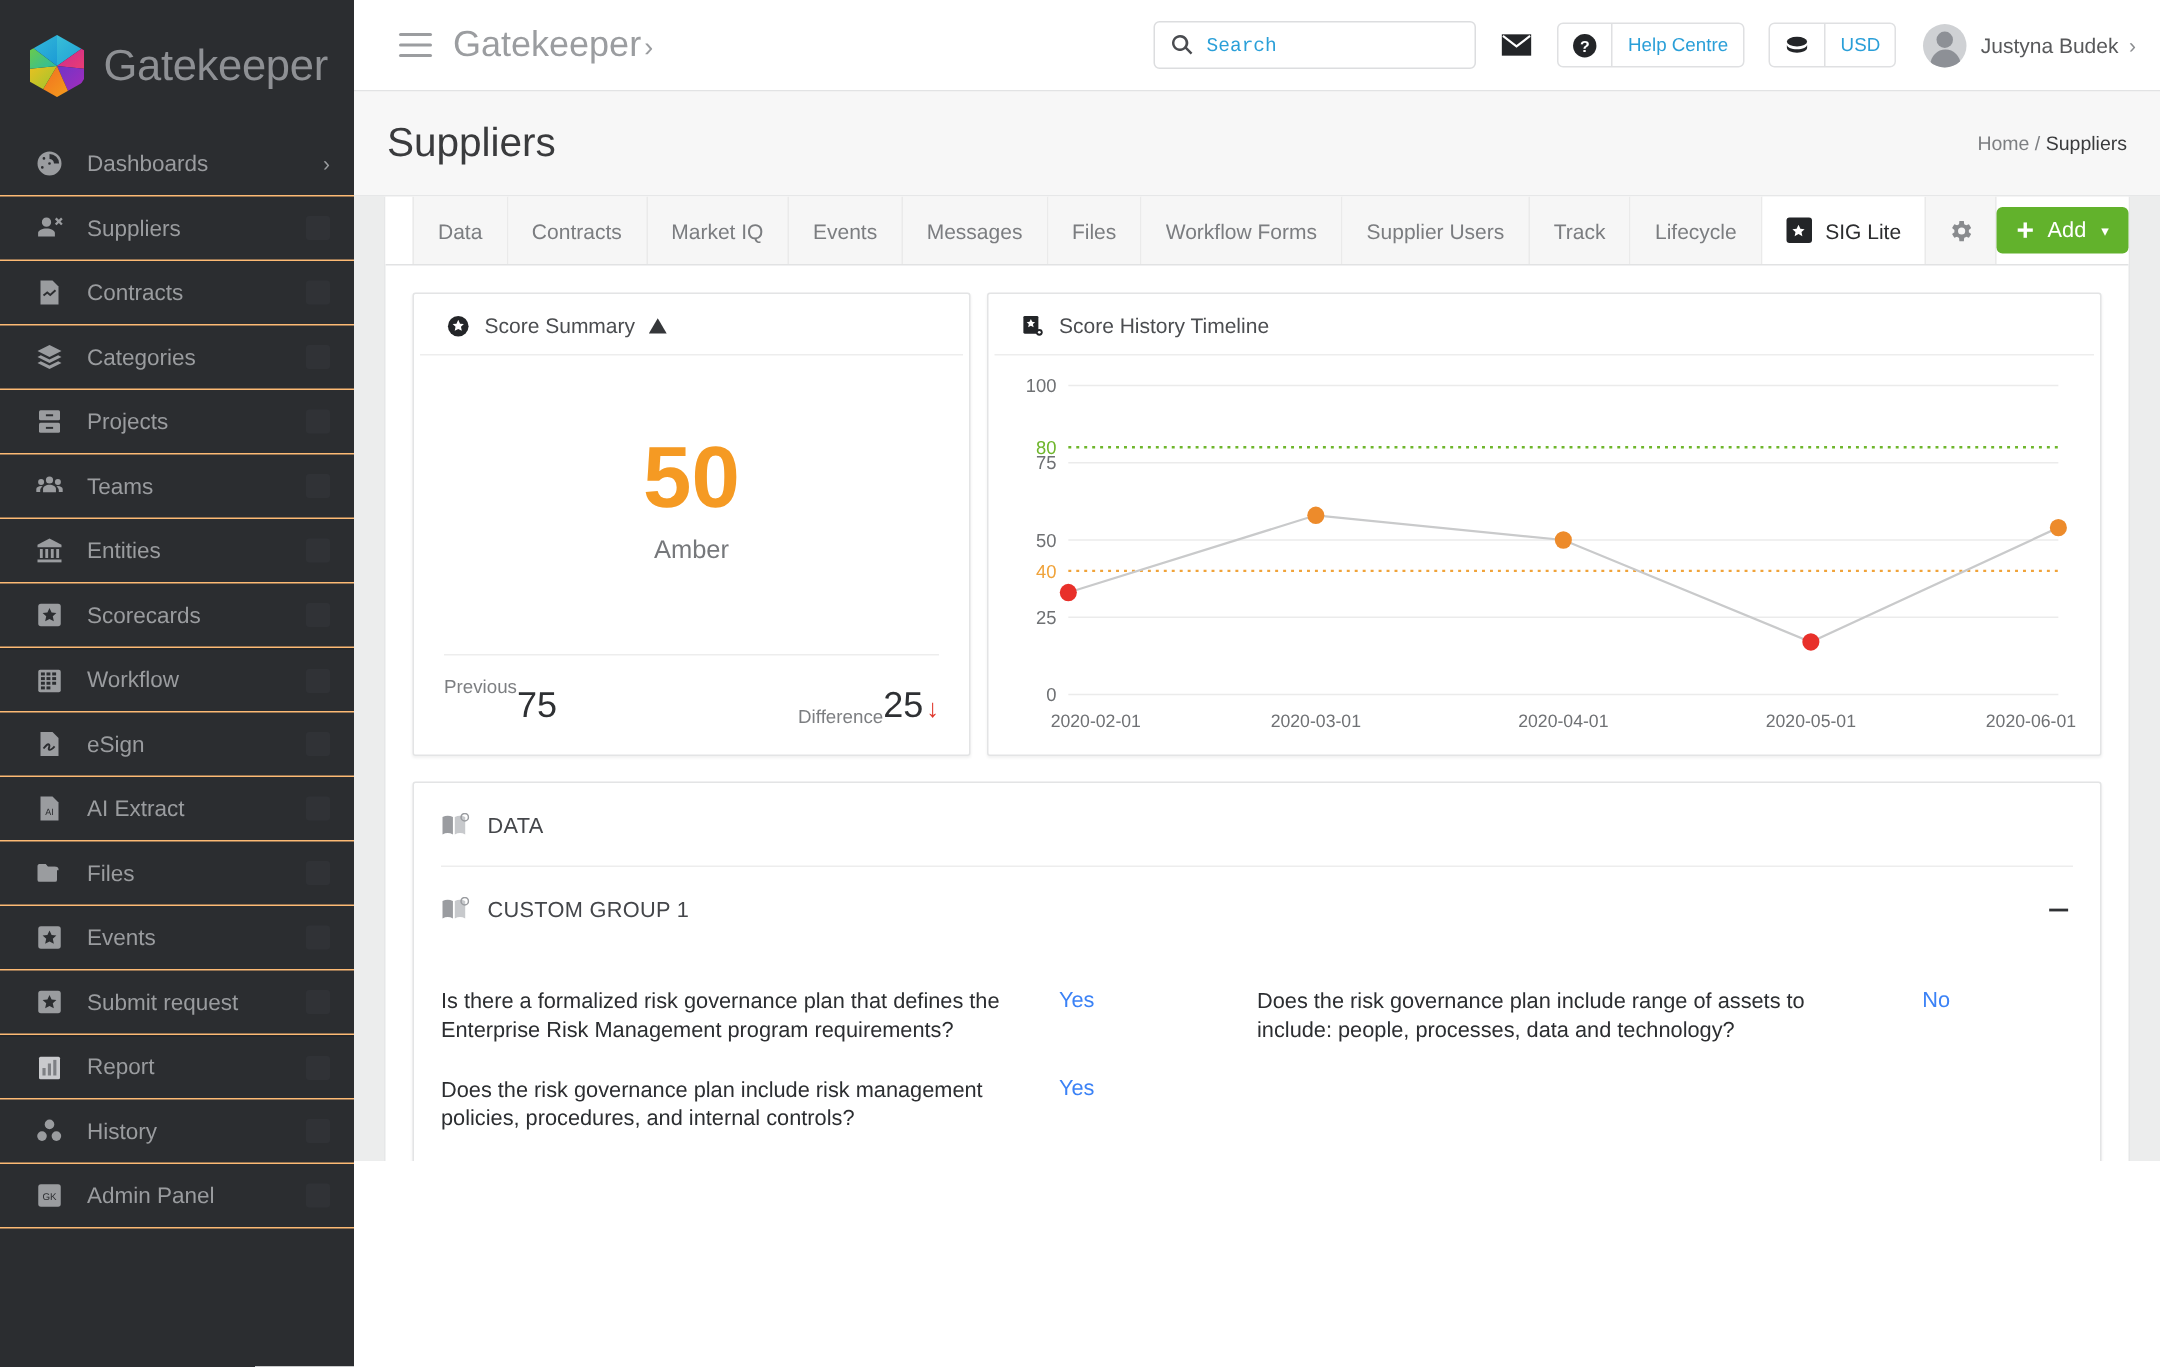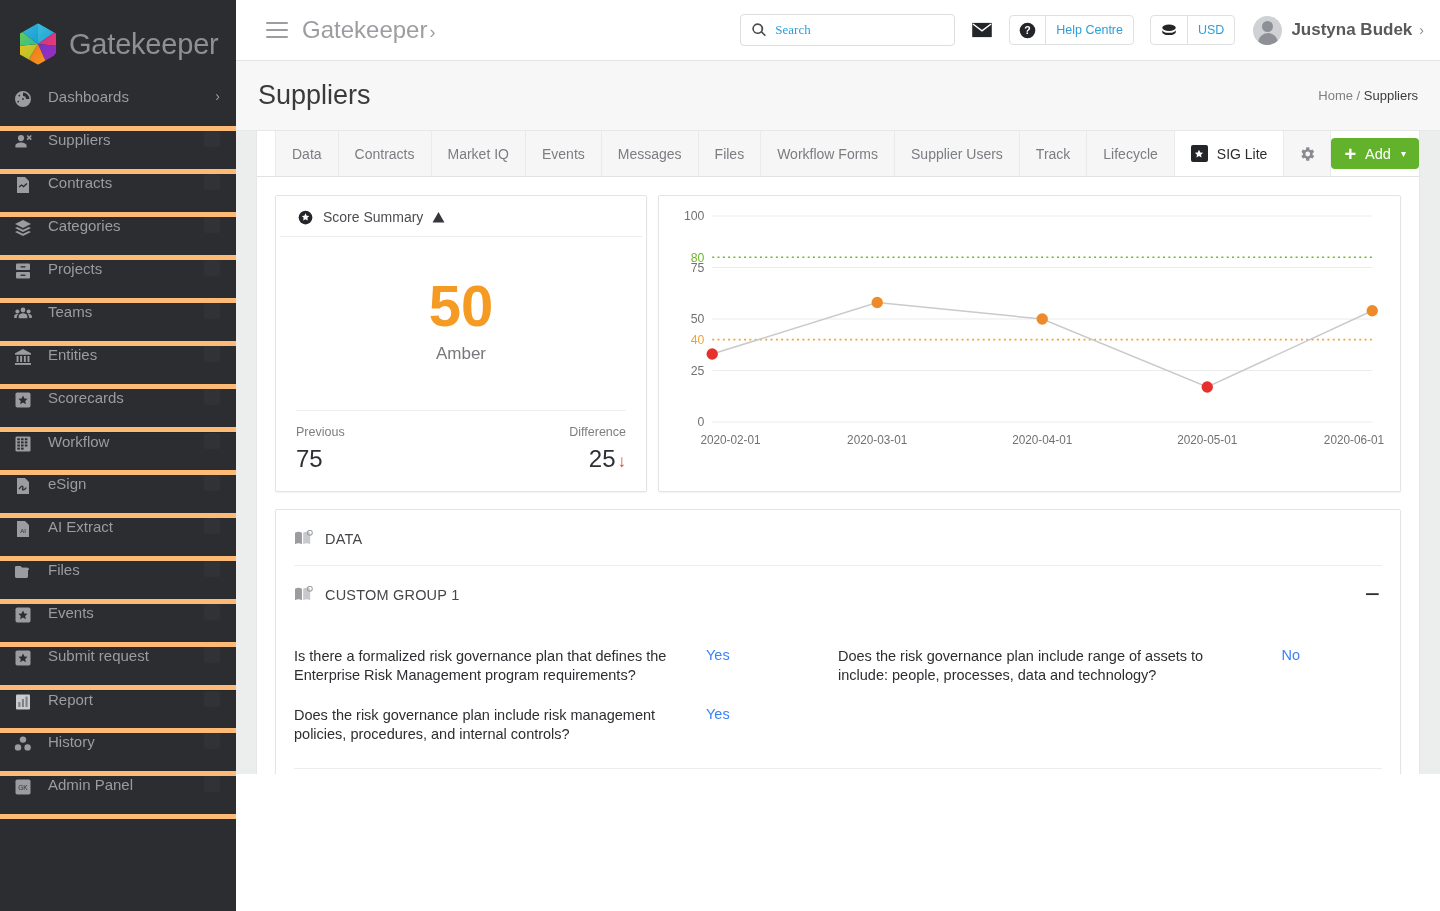--- a/index.html
+++ b/index.html
@@ -20,23 +20,23 @@
   }
   .logo-mark {
     width: 44px; height: 44px; position: relative; flex: 0 0 44px;
   }
   .brand-text {
     font-size: 29px; color: #8e9094; margin-left: 9px;
     font-weight: 400; letter-spacing: -0.2px;
   }
   .nav-list { list-style: none; }
   .nav-item {
-    height: 43px; display: flex; align-items: flex-start;
-    padding-left: 12px; color: #9a9c9f; font-size: 15px;
-    border-bottom: 5px solid #fdba74; cursor: pointer; position: relative;
+    height: 43px; display: flex; align-items: center;
+    padding-left: 22px; color: #9a9c9f; font-size: 15px;
+    border-bottom: 1px solid #fdba74; cursor: pointer; position: relative;
   }
   .nav-item.group-start { border-top: 1px solid #242629; }
   .nav-ico {
     width: 22px; height: 22px; flex: 0 0 22px; margin-right: 14px;
     display: flex; align-items: center; justify-content: center;
     color: #9a9c9f;
   }
   .nav-ico svg { width: 18px; height: 18px; fill: #9a9c9f; }
   .nav-label { flex: 1 1 auto; white-space: nowrap; }
   .nav-chevron { color: #9a9c9f; font-size: 14px; margin-right: 16px; }
@@ -67,21 +67,21 @@
   #app-breadcrumb .crumb-sep { font-size: 18px; margin-left: 2px; }
   .spacer { flex: 1 1 auto; }
   #search-box {
     width: 215px; height: 32px; border: 1px solid #dcdddf; border-radius: 4px;
     display: flex; align-items: center; padding: 0 10px; cursor: text;
   }
   #search-box .s-ico { margin-right: 8px; display: flex; }
   #search-box .s-ico svg { width: 16px; height: 16px; fill: #4a4c50; }
   #search-input {
     border: 0; outline: 0; font-size: 13px; color: #000000;
-    font-family: Liberation Serif, serif; width: 100%; background: transparent;
+    font-family: Liberation Mono, monospace; width: 100%; background: transparent;
   }
   #search-input::placeholder { color: #2a9fd8; opacity: 1; }
   .hdr-btn { margin-left: 16px; display: flex; align-items: center; cursor: pointer; }
   #mail-icon svg { width: 22px; height: 16px; fill: #232528; }
   .pill {
     display: flex; align-items: center; border: 1px solid #dfe0e2;
     border-radius: 4px; height: 30px; margin-left: 16px; overflow: hidden;
     cursor: pointer;
   }
   .pill .pill-ico {
@@ -99,21 +99,21 @@
     position: relative; overflow: hidden; flex: 0 0 29px;
   }
   #avatar .head {
     position: absolute; width: 11px; height: 11px; border-radius: 50%;
     background: #8d9096; left: 9px; top: 5px;
   }
   #avatar .body {
     position: absolute; width: 20px; height: 13px; border-radius: 10px 10px 0 0;
     background: #8d9096; left: 4.5px; top: 17px;
   }
-  #user-name { font-size: 17px; color: #58595b; margin-left: 9px; font-weight: bold; }
+  #user-name { font-size: 14px; color: #58595b; margin-left: 9px; }
   #user-caret { color: #8a8c8f; font-size: 14px; margin-left: 7px; }
 
   
   #page-head {
     height: 70px; background: #f7f7f7; border-bottom: 1px solid #e6e7e8;
     display: flex; align-items: center; padding: 0 22px 0 22px; flex: 0 0 70px;
   }
   #page-title { font-size: 27px; color: #3a3b3d; font-weight: 400; }
   #breadcrumb { font-size: 13px; color: #7d7f82; }
   #breadcrumb .current { color: #3a3b3d; }
@@ -180,21 +180,21 @@
   #score-body {
     flex: 1 1 auto; display: flex; flex-direction: column;
     align-items: center; justify-content: center; padding: 40px 0 46px 0;
   }
   #score-value { font-size: 58px; color: #f59a23; font-weight: 700; line-height: 1; }
   #score-label { font-size: 17px; color: #76787b; margin-top: 9px; }
   #score-foot {
     border-top: 1px solid #ededed; margin: 0 20px; padding: 14px 0 18px 0;
     display: flex; justify-content: space-between; align-items: flex-start;
   }
-  .foot-col { display: flex; flex-direction: column; }
+  .foot-col { display: flex; flex-direction: row; }
   .foot-col.right { align-items: flex-end; }
   .foot-lbl { font-size: 12.5px; color: #7c7e81; }
   .foot-val { font-size: 24px; color: #2e3033; margin-top: 6px; font-weight: 400; }
   .foot-val .arrow { color: #e0392e; font-size: 17px; margin-left: 2px; }
 
   #score-history { flex: 1 1 auto; display: flex; flex-direction: column; }
   #chart-wrap { flex: 1 1 auto; padding: 10px 14px 8px 10px; position: relative; }
   #chart-svg { width: 100%; height: 248px; display: block; }
 
   
@@ -640,20 +640,31 @@
               <span class="foot-val">75</span>
             </div>
             <div class="foot-col right">
               <span class="foot-lbl">Difference</span>
               <span class="foot-val"><span>25</span><span class="arrow">↓</span></span>
             </div>
           </div>
         </div>
 
         <div class="widget" id="score-history">
+          <div class="widget-hd">
+            <span class="w-ico">
+              <svg viewBox="0 0 24 24" width="15" height="15">
+                  <rect x="2" y="1" width="16" height="19" rx="1.5" fill="#232528"></rect>
+                  <path d="M10 4.2l1.4 3.1 3.1.3-2.3 2.1.7 3.3-2.9-1.6-2.9 1.6.7-3.3L5.5 7.6l3.1-.3z" fill="#fff"></path>
+                  <circle cx="19" cy="18.5" r="3.6" fill="#232528"></circle>
+                  <circle cx="19" cy="18.5" r="1.5" fill="#fff"></circle>
+                </svg>
+            </span>
+            <span class="w-title">Score History Timeline</span>
+          </div>
           <div id="chart-wrap">
             <svg id="chart-svg" viewBox="0 0 730 248" preserveAspectRatio="none">
                 <line x1="44" x2="716" y1="216" y2="216" stroke="#ebebeb" stroke-width="1"></line>
                 <text x="36" y="220.5" text-anchor="end" font-size="12.5" fill="#6f7174" font-family="Liberation Sans, sans-serif">0</text>
                 <line x1="44" x2="716" y1="164.5" y2="164.5" stroke="#ebebeb" stroke-width="1"></line>
                 <text x="36" y="169" text-anchor="end" font-size="12.5" fill="#6f7174" font-family="Liberation Sans, sans-serif">25</text>
                 <line x1="44" x2="716" y1="113" y2="113" stroke="#ebebeb" stroke-width="1"></line>
                 <text x="36" y="117.5" text-anchor="end" font-size="12.5" fill="#6f7174" font-family="Liberation Sans, sans-serif">50</text>
                 <line x1="44" x2="716" y1="61.5" y2="61.5" stroke="#ebebeb" stroke-width="1"></line>
                 <text x="36" y="66" text-anchor="end" font-size="12.5" fill="#6f7174" font-family="Liberation Sans, sans-serif">75</text>

